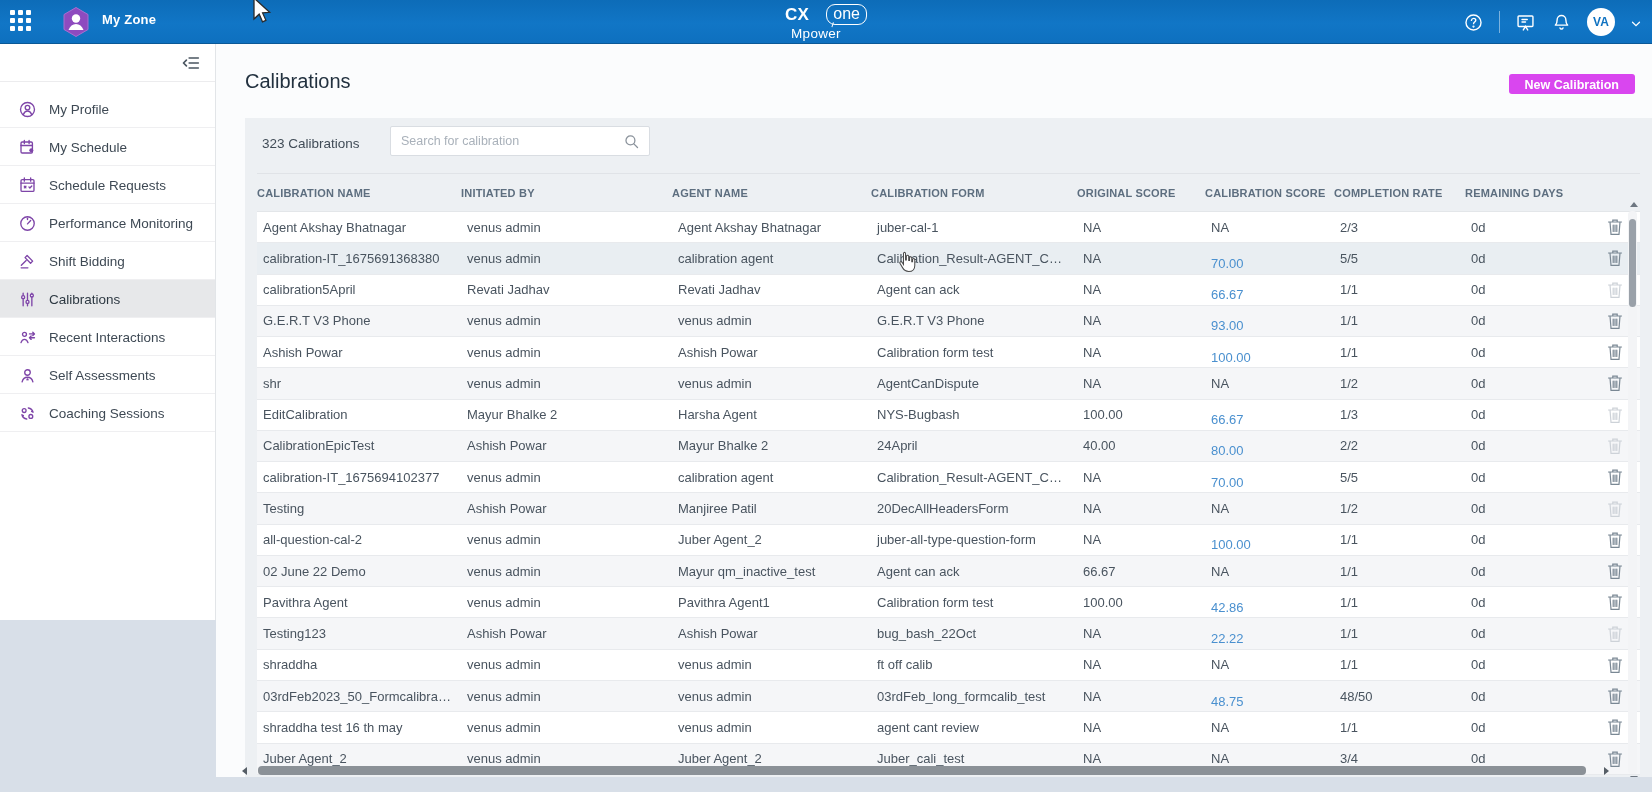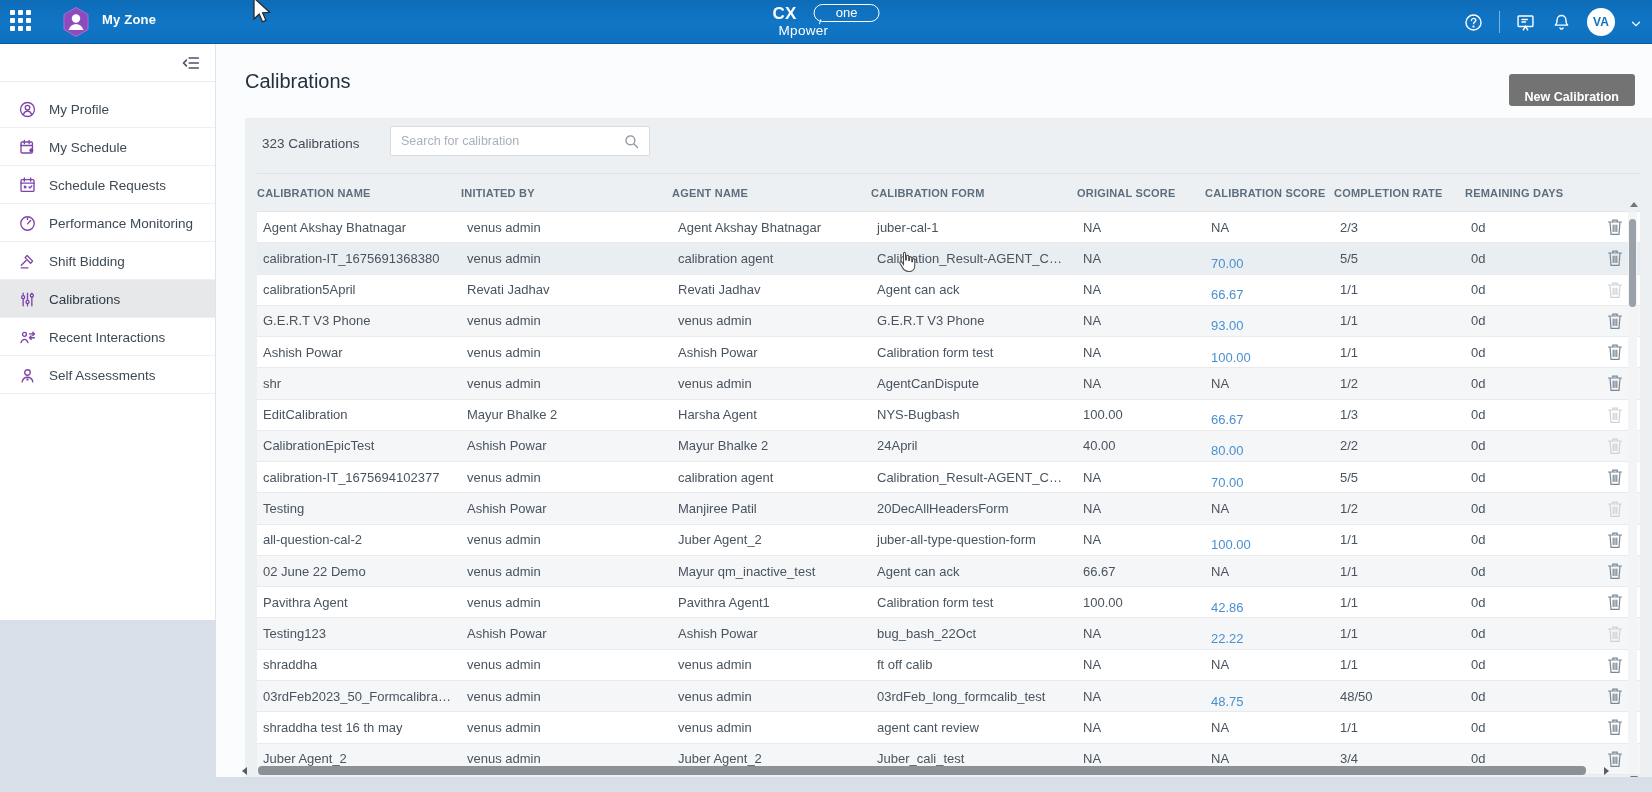--- a/index.html
+++ b/index.html
@@ -11,21 +11,21 @@
     background:linear-gradient(180deg,#0d6cb8 0%,#1176c6 55%,#0e70bf 100%);
     border-bottom:1px solid rgba(0,0,0,.18); z-index:30; }
   .apps-btn { position:absolute; left:10px; top:10px; width:26px; height:25px; display:grid;
     grid-template-columns:repeat(3,5px); grid-template-rows:repeat(3,5px); gap:3px; cursor:pointer; }
   .apps-btn i { background:#fff; border-radius:1px; }
   .zone-badge { position:absolute; left:60px; top:6px; width:32px; height:32px; }
   .app-title { position:absolute; left:102px; top:12px; color:#fff; font-size:13px; font-weight:bold; letter-spacing:.2px; }
   .logo { position:absolute; left:50%; top:4px; transform:translateX(-50%); color:#fff; text-align:left; line-height:1; }
   .logo-l1 { display:flex; align-items:center; gap:1px; }
   .logo-cx { font-size:17px; font-weight:bold; letter-spacing:.3px; }
-  .logo-bubble { display:inline-block; border:1.5px solid #fff; border-radius:9px; font-size:13px; padding:1px 21px 2px; position:relative;margin-left:16px; }
+  .logo-bubble { display:inline-block; border:1.5px solid #fff; border-radius:9px; font-size:16px; padding:1px 6px 2px; position:relative;margin-left:16px; }
   .logo-bubble::after { content:""; position:absolute; left:5px; bottom:-4px; width:5px; height:5px;
     border-left:1.5px solid #fff; transform:rotate(18deg); }
   .logo-l2 { font-size:13.5px; margin-top:2px; margin-left:6px; letter-spacing:.3px; }
   .tb-right { position:absolute; right:10px; top:0; height:44px; display:flex; align-items:center; gap:15px; }
   .tb-icon { width:21px; height:21px; display:flex; align-items:center; justify-content:center; cursor:pointer; }
   .tb-divider { width:1px; height:22px; background:rgba(255,255,255,.45); }
   .avatar { width:28px; height:28px; border-radius:50%; background:#fff; color:#0f72c1; font-size:12px; font-weight:bold;
     display:flex; align-items:center; justify-content:center; cursor:pointer; }
   .avatar-chev { width:12px; height:12px; cursor:pointer; }
 
@@ -38,21 +38,21 @@
   .nav-item { height:38px; display:flex; align-items:center; padding-left:18px; cursor:pointer; position:relative; }
   .nav-item::after { content:""; position:absolute; left:0; right:0; bottom:0; height:1px; background:#efeff1; }
   .nav-item .nav-icon { width:19px; height:19px; margin-right:12px; color:#7e45a8; flex:none; }
   .nav-item .nav-label { font-size:13.5px; color:#3e4954; }
   .nav-item.active { background:#e7e8ea; }
   .nav-item.active .nav-label { color:#2e3943; }
 
   
   .main { position:absolute; left:216px; top:44px; width:1436px; height:733px; background:#fbfcfd; }
   .page-title { position:absolute; left:29px; top:26px; font-size:20px; font-weight:500; color:#22313f; }
-  .new-btn { position:absolute; right:17px; top:30px; height:20px; padding:16px 16px; background:#737373; color:#fff;
+  .new-btn { position:absolute; right:17px; top:30px; height:20px; padding:4px 16px; background:#d946ef; color:#fff;
     border:none; border-radius:3px; font-size:12.5px; font-weight:bold; font-family:inherit; cursor:pointer; }
   .panel { position:absolute; left:29px; top:74px; right:0; bottom:0; background:#edf0f3; }
 
   .count-label { position:absolute; left:17px; top:18px; font-size:13.5px; color:#414c57; }
   .search-box { position:absolute; left:145px; top:8px; width:260px; height:30px; background:#fff;
     border:1px solid #d9dde2; border-radius:2px; display:flex; align-items:center; }
   .search-box input { flex:1; border:none; outline:none; font-family:inherit; font-size:12.5px; color:#45505b;
     padding:0 6px 0 10px; background:transparent; }
   .search-box input::placeholder { color:#a9b1ba; }
   .search-icon { width:17px; height:17px; margin-right:9px; color:#8a929b; cursor:pointer; flex:none; }
@@ -221,20 +221,28 @@
     <span class="nav-label">Recent Interactions</span>
   </div>
         <div class="nav-item">
     <span class="nav-icon"><svg viewBox="0 0 24 24" fill="none" stroke="currentColor" stroke-width="1.7" stroke-linecap="round" stroke-linejoin="round">
               <circle cx="12" cy="8.2" r="3.5"></circle>
               <path d="M5.2 20c1-3.9 3.5-5.8 6.8-5.8s5.8 1.9 6.8 5.8"></path>
               <path d="M12 14.8l.6 1.3 1.4.2-1 1 .2 1.4-1.2-.7-1.2.7.2-1.4-1-1 1.4-.2z" fill="currentColor" stroke="none"></path>
             </svg></span>
     <span class="nav-label">Self Assessments</span>
   </div>
+        <div class="nav-item">
+    <span class="nav-icon"><svg viewBox="0 0 24 24" fill="none" stroke="currentColor" stroke-width="1.7" stroke-linecap="round" stroke-linejoin="round">
+              <circle cx="7.8" cy="8.3" r="2.4"></circle>
+              <circle cx="16.2" cy="15.7" r="2.4"></circle>
+              <path d="M13 5c3 .4 5.3 2.4 6 5.4l-1.8-1M11 19c-3-.4-5.3-2.4-6-5.4l1.8 1"></path>
+            </svg></span>
+    <span class="nav-label">Coaching Sessions</span>
+  </div>
       </nav>
   </aside>
 
   <main class="main">
     <h1 class="page-title">Calibrations</h1>
     <button class="new-btn">New Calibration</button>
 
     <section class="panel">
       <div class="count-label">323 Calibrations</div>
       <div class="search-box">

